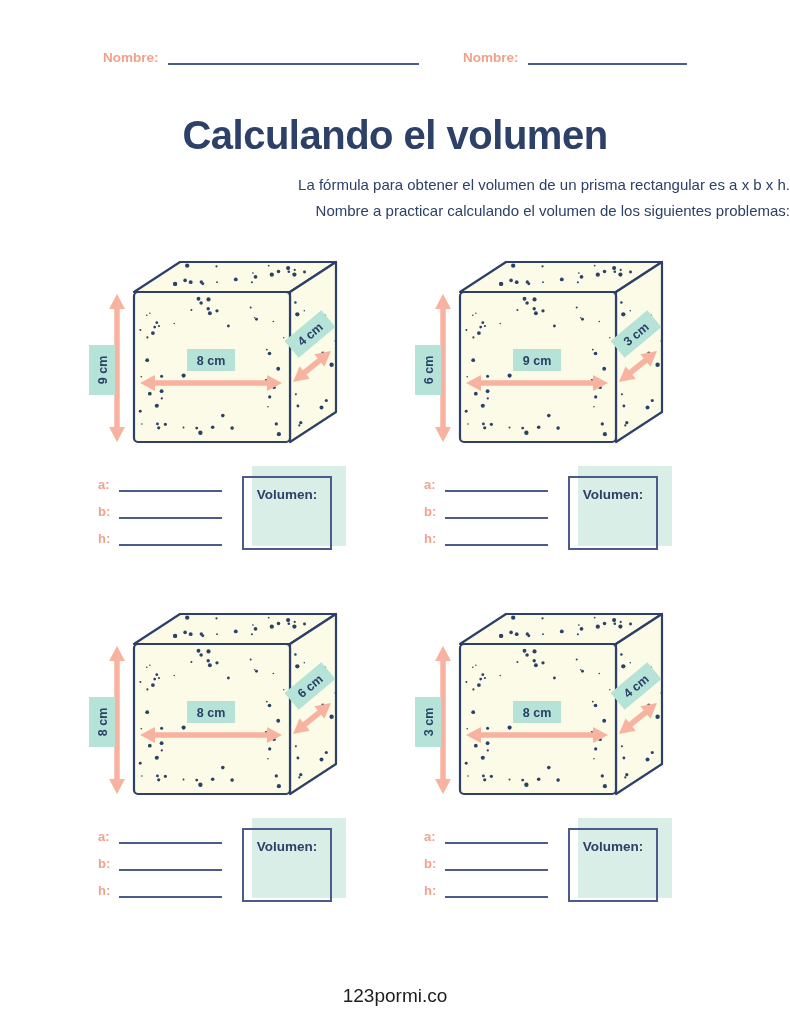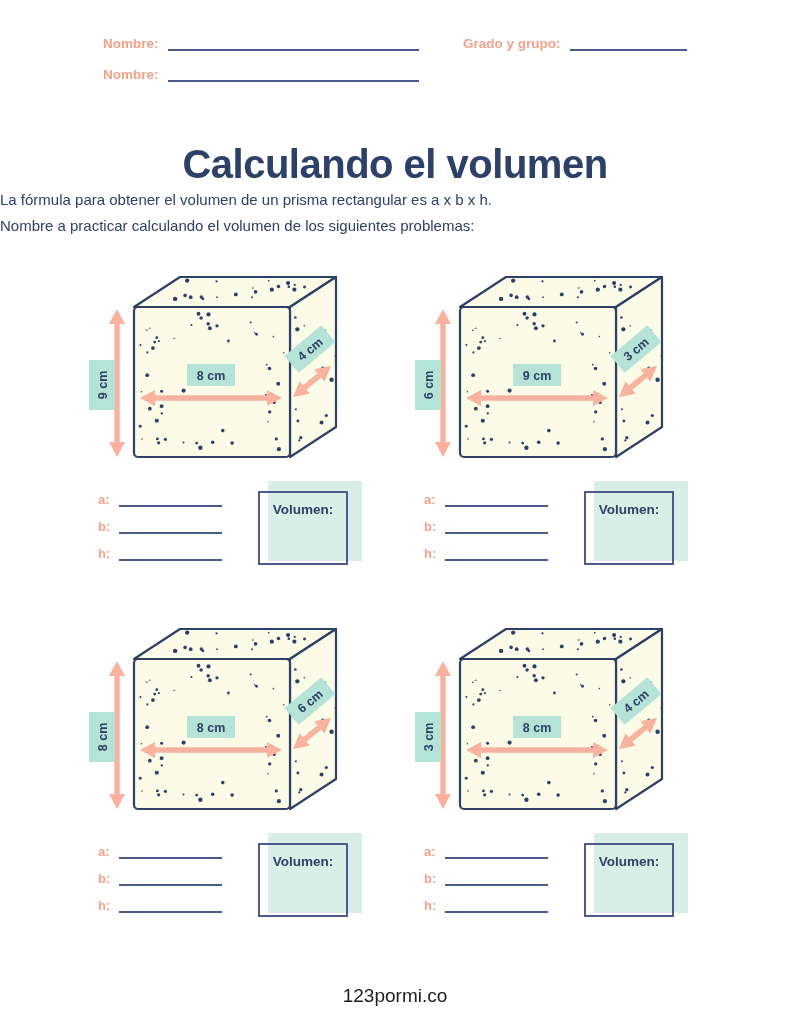--- a/index.html
+++ b/index.html
@@ -1,38 +1,38 @@
 <!DOCTYPE html>
 <html style="--navy: #2d4068; --line-navy: #4a5b8c; --salmon: #f2a28b; --arrow: #f8b3a0; --mint: #b5e3d8; --cream: #fbfbe7; --vol-fill: #d8eee7; --footer: #1c1c1c;"><head>
 <meta charset="utf-8">
 <style>
   * { margin: 0; padding: 0; box-sizing: border-box; }
   html, body { background: #ffffff; }
   body {
     width: 790px; height: 1023px; overflow: hidden;
     font-family: "Liberation Sans", sans-serif;
   }
-  .page { width: 790px; height: 1023px; display: flex; flex-direction: column; padding-top: 36px; }
+  .page { width: 790px; height: 1023px; display: flex; flex-direction: column; padding-top: 50px; }
 
   
   .header-fields {
     width: 584px; margin: 0 auto;
     display: grid; grid-template-columns: 316px 1fr;
     column-gap: 44px; row-gap: 16px;
   }
   .hfield { display: flex; align-items: flex-end; }
   .hlabel { color: var(--salmon); font-weight: bold; font-size: 13.5px; white-space: nowrap; margin-right: 9px; }
   .hline { flex: 1; border-bottom: 2px solid var(--line-navy); height: 15px; }
 
   
   .title {
-    margin-top: 60px; text-align: center; color: var(--navy);
+    margin-top: 48px; text-align: center; color: var(--navy);
     font-size: 40px; font-weight: bold; letter-spacing: -0.5px;
   }
-  .subtitle { text-align: left; color: var(--navy); font-size: 15px; line-height: 1.72; }
+  .subtitle { margin-top: 14px; text-align: right; color: var(--navy); font-size: 15px; line-height: 1.72; }
 
   
   .problems-grid {
     margin: 28px auto 0;
     display: grid; grid-template-columns: 300px 300px;
     column-gap: 26px; row-gap: 46px;
   }
   .problem { width: 300px; }
   .cube-wrap svg { display: block; }
   .cube-face { fill: var(--cream); stroke: var(--navy); stroke-width: 2.2; stroke-linejoin: round; }
@@ -42,42 +42,38 @@
   .dim-rect { fill: var(--mint); }
   .dim-text { fill: var(--navy); font-weight: bold; font-size: 12.5px; font-family: "Liberation Sans", sans-serif; }
 
   
   .answer-area { display: flex; margin-top: 14px; padding-left: 16px; }
   .answer-lines { width: 136px; padding-top: 6px; }
   .answer-row { display: flex; align-items: flex-end; height: 20px; margin-bottom: 7px; }
   .abh { color: var(--salmon); font-weight: bold; font-size: 13px; width: 21px; }
   .ans-line { width: 103px; border-bottom: 2px solid var(--line-navy); height: 14px; }
 
-  .vol-widget { position: relative; width: 106px; height: 92px; margin-left: 24px; }
+  .vol-widget { position: relative; width: 106px; height: 92px; margin-left: 8px; }
   .vol-fill { position: absolute; left: 10px; top: 0; width: 94px; height: 80px; background: var(--vol-fill); }
   .vol-border {
     position: absolute; left: 0; top: 10px; width: 90px; height: 74px;
     border: 2px solid var(--line-navy); text-align: center; padding-top: 7px;
   }
   .vol-label { color: var(--navy); font-weight: bold; font-size: 13.5px; }
 
   .footer { margin-top: auto; padding-bottom: 16px; text-align: center; color: var(--footer); font-weight: normal; font-size: 19px; }
 </style>
 </head>
 <body>
 
 <div class="page">
 
   <div class="header-fields">
     <div class="hfield">
       <span class="hlabel">Nombre:</span>
-      <span class="hline"></span>
-    </div>
-    <div class="hfield">
-      <span class="hlabel">Grado y grupo:</span>
       <span class="hline"></span>
     </div>
     <div class="hfield">
       <span class="hlabel">Nombre:</span>
       <span class="hline"></span>
     </div>
   </div>
 
   <h1 class="title">Calculando el volumen</h1>
 

